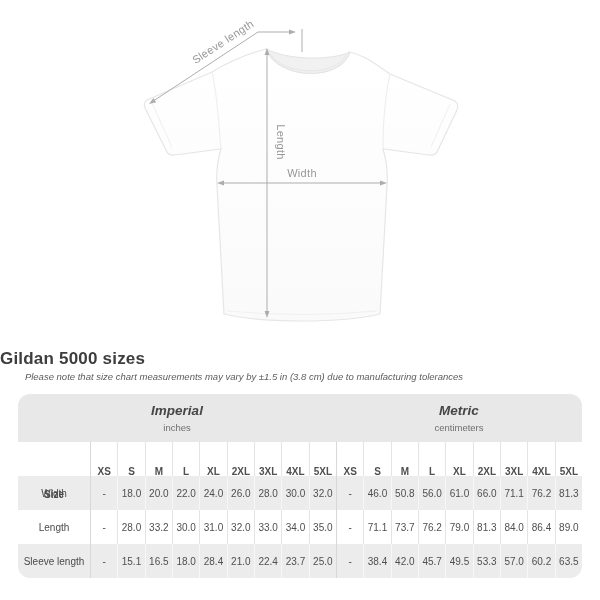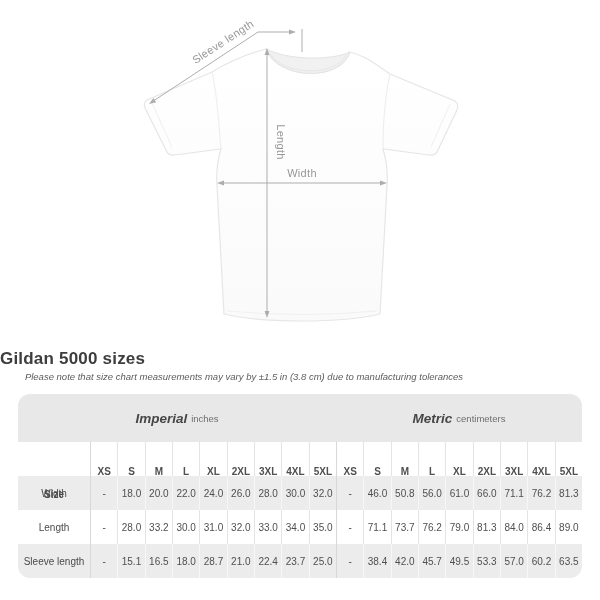--- a/index.html
+++ b/index.html
@@ -24,21 +24,21 @@
 
   .size-table {
     position:absolute; left:18px; top:394px; width:564px;
     border-radius:12px; overflow:hidden;
     font-size:10px; color:#4f4f4f;
   }
   .band {
     display:grid; grid-template-columns:318px 246px;
     background:#e8e8e8; height:48px;
   }
-  .group { display:flex; flex-direction:row; align-items:center; justify-content:center; gap:4px; }
+  .group { display:flex; flex-direction:column; align-items:center; justify-content:center; gap:4px; }
   .group-label { font-size:13.5px; font-weight:bold; font-style:italic; color:#464646; }
   .group-unit { font-size:9.5px; color:#6e6e6e; }
 
   .trow {
     display:grid; grid-template-columns:72px repeat(18, 1fr);
     height:34px;
   }
   .trow > div { display:flex; align-items:center; justify-content:center; }
   .row-white { background:#ffffff; }
   .row-gray  { background:#ececec; }
@@ -201,21 +201,21 @@
       <div class="cell">86.4</div>
       <div class="cell">89.0</div>
     </div>
 
     <div class="trow row-gray">
       <div class="label-cell">Sleeve length</div>
       <div class="cell sep-strong">-</div>
       <div class="cell">15.1</div>
       <div class="cell">16.5</div>
       <div class="cell">18.0</div>
-      <div class="cell">28.7</div>
+      <div class="cell">28.4</div>
       <div class="cell">21.0</div>
       <div class="cell">22.4</div>
       <div class="cell">23.7</div>
       <div class="cell">25.0</div>
       <div class="cell sep-strong">-</div>
       <div class="cell">38.4</div>
       <div class="cell">42.0</div>
       <div class="cell">45.7</div>
       <div class="cell">49.5</div>
       <div class="cell">53.3</div>

